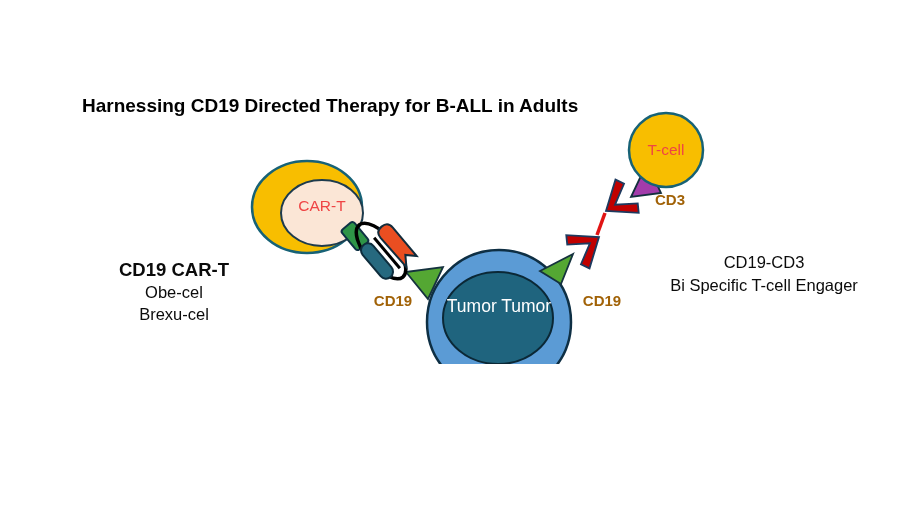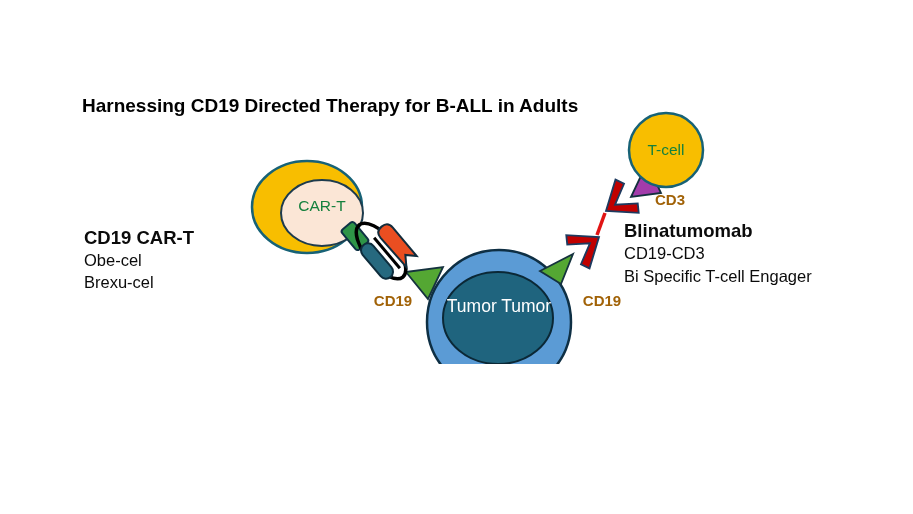--- a/index.html
+++ b/index.html
@@ -1,26 +1,26 @@
 <!DOCTYPE html>
 <html><head>
 <meta charset="utf-8">
 <style>
   html,body{margin:0;padding:0;background:#fff;}
   body{font-family:"Liberation Sans",sans-serif;color:#0b0b0b;}
   .stage{position:relative;width:913px;height:364px;background:#ffffff;overflow:hidden;}
   .stage svg{position:absolute;left:0;top:0;}
   .title{position:absolute;left:82px;top:95px;font-size:19px;font-weight:700;white-space:nowrap;color:#000;}
-  .panel{position:absolute;}
+  .panel{position:absolute;text-align:center;margin-top:32px;}
   .panel .heading{font-size:18.5px;font-weight:700;}
   .panel .sub{font-size:16.5px;font-weight:400;}
   #left-panel{left:84px;top:227px;width:180px;line-height:22px;}
   #right-panel{left:624px;top:219px;width:280px;line-height:23px;}
   .tag{position:absolute;width:100px;text-align:center;font-size:15px;font-weight:700;color:#a16207;}
-  .cell-label{position:absolute;width:100px;text-align:center;font-size:15.5px;font-weight:400;color:#15803d;}
+  .cell-label{position:absolute;width:100px;text-align:center;font-size:15.5px;font-weight:400;color:#ef4444;}
   #cd19-left-label{left:343px;top:292px;}
   #cd19-right-label{left:552px;top:292px;}
   #cd3-label{left:620px;top:191px;}
   #car-t-label{left:272px;top:197px;}
   #t-cell-label{left:616px;top:141px;}
   .tumor-label{position:absolute;left:419px;top:296px;width:160px;text-align:center;color:#ffffff;font-size:17.5px;line-height:21px;font-weight:400;}
 </style>
 </head>
 <body>
 
@@ -58,21 +58,20 @@
 
   <div class="title">Harnessing CD19 Directed Therapy for B-ALL in Adults</div>
 
   <div class="panel" id="left-panel">
     <div class="heading">CD19 CAR-T</div>
     <div class="sub">Obe-cel</div>
     <div class="sub">Brexu-cel</div>
   </div>
 
   <div class="panel" id="right-panel">
-    <div class="heading">Blinatumomab</div>
     <div class="sub">CD19-CD3</div>
     <div class="sub">Bi Specific T-cell Engager</div>
   </div>
 
   <div class="cell-label" id="car-t-label">CAR-T</div>
   <div class="cell-label" id="t-cell-label">T-cell</div>
 
   <div class="tumor-label">
     <div>Tumor Tumor</div>
   </div>

